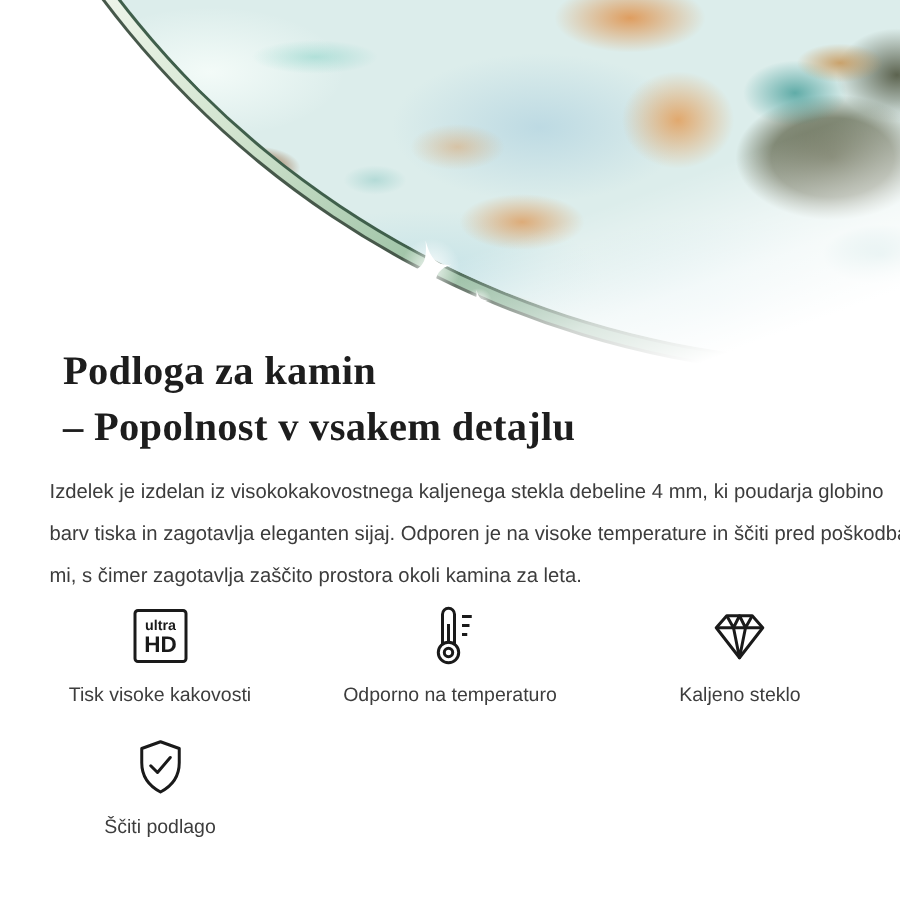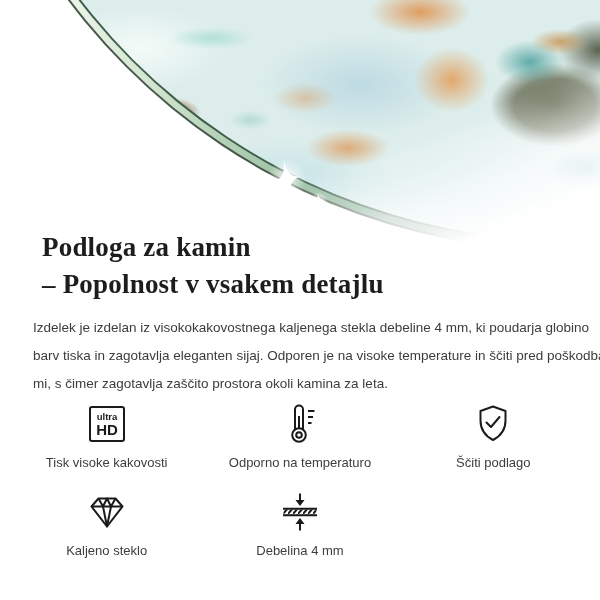--- a/index.html
+++ b/index.html
@@ -119,53 +119,35 @@
           <path class="st" d="M21 14 V27"></path>
           <path class="st" d="M30 9 h6.5 M30 15 h5 M30 21 h3.5"></path>
         </svg>
       </div>
       <div class="flabel">Odporno na temperaturo</div>
     </div>
 
     <div class="feature">
       <div class="icon-box">
         <svg width="44" height="44" viewBox="0 0 44 44">
-          <path class="st" stroke-width="2.2" stroke-linejoin="round" d="M22 4.5 L34.5 9 V18.5 C34.5 27.5 30 33.8 22 38 C14 33.8 9.5 27.5 9.5 18.5 V9 Z"></path>
-          <path class="st" stroke-width="2.4" stroke-linecap="round" stroke-linejoin="round" d="M15.5 20.5 L20 25 L28.5 15"></path>
-        </svg>
-      </div>
-      <div class="flabel">Ščiti podlago</div>
-    </div>
-
-    <div class="feature">
-      <div class="icon-box">
-        <svg width="44" height="44" viewBox="0 0 44 44">
           <path class="st" stroke-width="1.8" stroke-linejoin="round" d="M13.5 8.5 H30.5 L37.5 16.5 L22 36.5 L6.5 16.5 Z"></path>
           <path class="st" stroke-width="1.8" d="M6.5 16.5 H37.5"></path>
           <path class="st" stroke-width="1.8" stroke-linejoin="round" d="M13.5 8.5 L18 16.5 L22 8.5 L26 16.5 L30.5 8.5"></path>
           <path class="st" stroke-width="1.8" stroke-linejoin="round" d="M18 16.5 L22 36.5 L26 16.5"></path>
         </svg>
       </div>
       <div class="flabel">Kaljeno steklo</div>
     </div>
 
-
     <div class="feature">
       <div class="icon-box">
         <svg width="44" height="44" viewBox="0 0 44 44">
-          <defs>
-            <pattern id="hatch" width="5" height="6" patternUnits="userSpaceOnUse">
-              <path d="M-1 7 L6 -1" stroke="#1a1a1a" stroke-width="2"></path>
-            </pattern>
-          </defs>
-          <path class="st" stroke-width="2.4" d="M22 3.5 V10"></path>
-          <polygon points="22,16 17.5,10 26.5,10" fill="#1a1a1a"></polygon>
-          <path class="st" stroke-width="2.4" d="M22 40.5 V34"></path>
-          <polygon points="22,28 17.5,34 26.5,34" fill="#1a1a1a"></polygon>
-          <rect x="5.5" y="19.5" width="33" height="5" fill="url(#hatch)"></rect>
-          <path class="st" stroke-width="2.2" d="M5 18.8 H39 M5 25.2 H39"></path>
+          <path class="st" stroke-width="2.2" stroke-linejoin="round" d="M22 4.5 L34.5 9 V18.5 C34.5 27.5 30 33.8 22 38 C14 33.8 9.5 27.5 9.5 18.5 V9 Z"></path>
+          <path class="st" stroke-width="2.4" stroke-linecap="round" stroke-linejoin="round" d="M15.5 20.5 L20 25 L28.5 15"></path>
         </svg>
       </div>
-      <div class="flabel">Debelina 4 mm</div>
+      <div class="flabel">Ščiti podlago</div>
     </div>
+
+
 
   </div>
 </div>
 
 </body></html>

